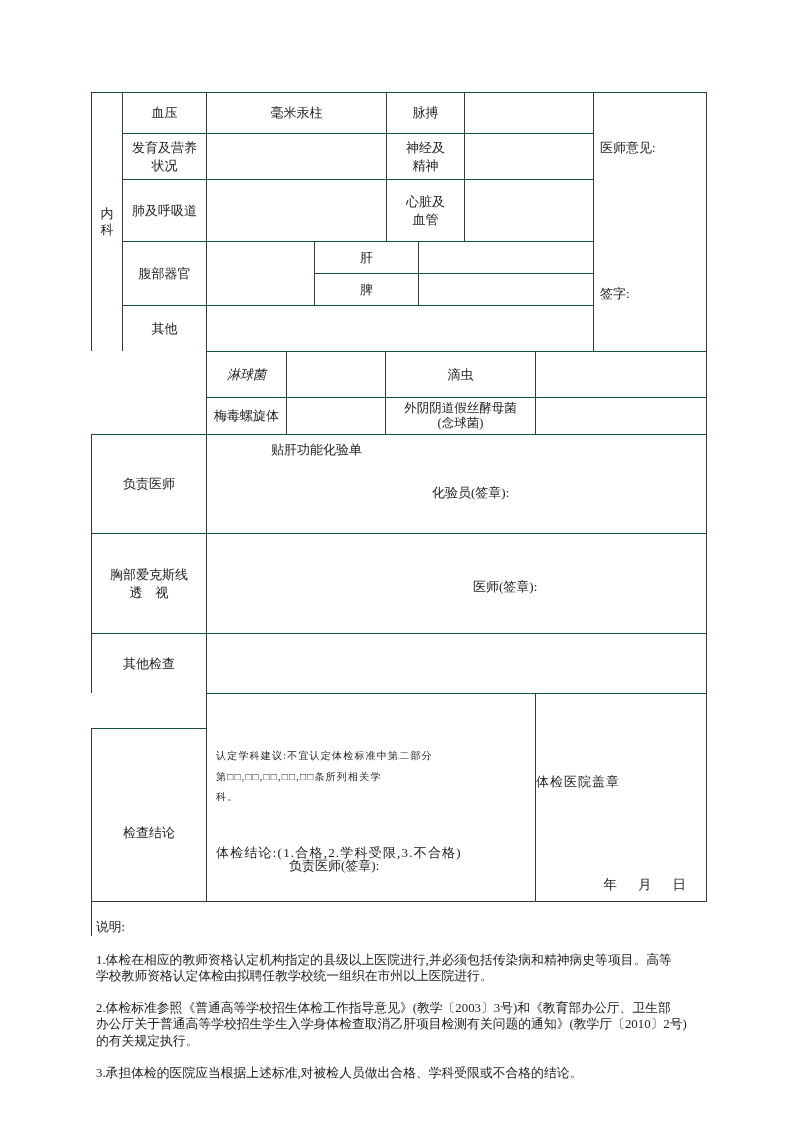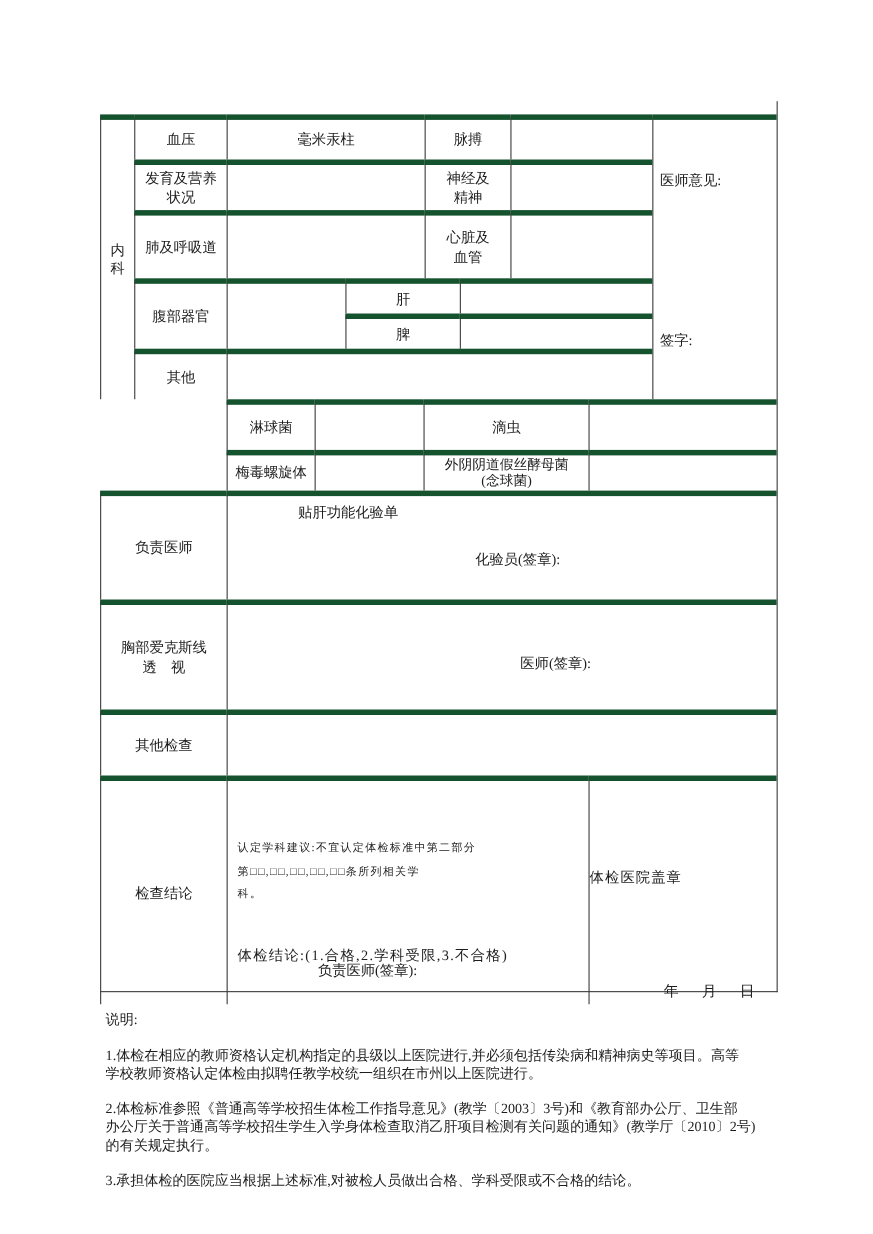--- a/index.html
+++ b/index.html
@@ -6,24 +6,24 @@
   .page{
     position:relative;width:794px;height:1122px;background:#ffffff;overflow:hidden;
     font-family:"Liberation Serif","DejaVu Serif",serif;color:#1c1c1c;
   }
   .form-table{
     position:absolute;left:91px;top:92px;width:615px;height:809px;
     border-right:1px solid #3a3a3a;border-bottom:1px solid #3a3a3a;
   }
   .cell{
     position:absolute;box-sizing:border-box;
-    border-left:1px solid #3a3a3a;border-top:5px solid #14532d;
+    border-left:1px solid #3a3a3a;border-top:1px solid #14532d;
     display:flex;align-items:center;justify-content:center;
     text-align:center;white-space:pre-line;
-    font-size:13px;line-height:18px;margin-top:12px;
+    font-size:13px;line-height:18px;
   }
   .cell.blank{ }
   .cell.freeform{display:block;}
   .abspos{position:absolute;white-space:pre-line;}
   .tight{line-height:15.5px;font-size:12.5px;}
   .vlabel{line-height:16px;}
   .paras{padding:16px 12px 0 9px;text-align:left;}
   .para1{margin:0;letter-spacing:1.2px;line-height:20.5px;font-size:10px;}
   .para2{margin:17px 0 0 0;letter-spacing:1.2px;line-height:20.5px;font-size:13px;}
   .datebar{
@@ -73,21 +73,21 @@
     <div class="cell blank" style="left:327px;top:181px;width:175px;height:32px;"></div>
 
     <div class="cell" style="left:31px;top:213px;width:84px;height:46px;">其他</div>
     <div class="cell blank" style="left:115px;top:213px;width:387px;height:46px;"></div>
 
     <div class="cell freeform" style="left:502px;top:0;width:113px;height:259px;">
       <span class="abspos" style="left:6px;top:46px;">医师意见:</span>
       <span class="abspos" style="left:6px;top:192px;">签字:</span>
     </div>
 
-    <div class="cell" style="left:115px;top:259px;width:80px;height:46px;">淋球菌</div>
+    <div class="cell" style="left:115px;top:259px;width:80px;height:46px;font-style:italic;">淋球菌</div>
     <div class="cell blank" style="left:195px;top:259px;width:99px;height:46px;"></div>
     <div class="cell" style="left:294px;top:259px;width:150px;height:46px;">滴虫</div>
     <div class="cell blank" style="left:444px;top:259px;width:171px;height:46px;"></div>
     <div class="cell" style="left:115px;top:305px;width:80px;height:37px;">梅毒螺旋体</div>
     <div class="cell blank" style="left:195px;top:305px;width:99px;height:37px;"></div>
     <div class="cell tight" style="left:294px;top:305px;width:150px;height:37px;">外阴阴道假丝酵母菌
 (念球菌)</div>
     <div class="cell blank" style="left:444px;top:305px;width:171px;height:37px;"></div>
 
     <div class="cell" style="left:0;top:342px;width:115px;height:99px;">负责医师</div>
@@ -98,21 +98,21 @@
 
     <div class="cell" style="left:0;top:441px;width:115px;height:100px;">胸部爱克斯线
 透　视</div>
     <div class="cell freeform" style="left:115px;top:441px;width:500px;height:100px;">
       <span class="abspos" style="left:266px;top:44px;">医师(签章):</span>
     </div>
 
     <div class="cell" style="left:0;top:541px;width:115px;height:60px;">其他检查</div>
     <div class="cell blank" style="left:115px;top:541px;width:500px;height:60px;"></div>
 
-    <div class="cell" style="left:0;top:601px;width:115px;height:208px;">检查结论</div>
+    <div class="cell" style="left:0;top:636px;width:115px;height:208px;">检查结论</div>
     <div class="cell freeform" style="left:115px;top:601px;width:329px;height:208px;">
       <div class="paras">
         <p class="para1">认定学科建议:不宜认定体检标准中第二部分
 第□□,□□,□□,□□,□□条所列相关学
 科。</p>
         <p class="para2">体检结论:(1.合格,2.学科受限,3.不合格)</p>
       </div>
       <span class="abspos" style="left:82px;top:163px;">负责医师(签章):</span>
     </div>
     <div class="cell freeform" style="left:444px;top:601px;width:171px;height:208px;">

